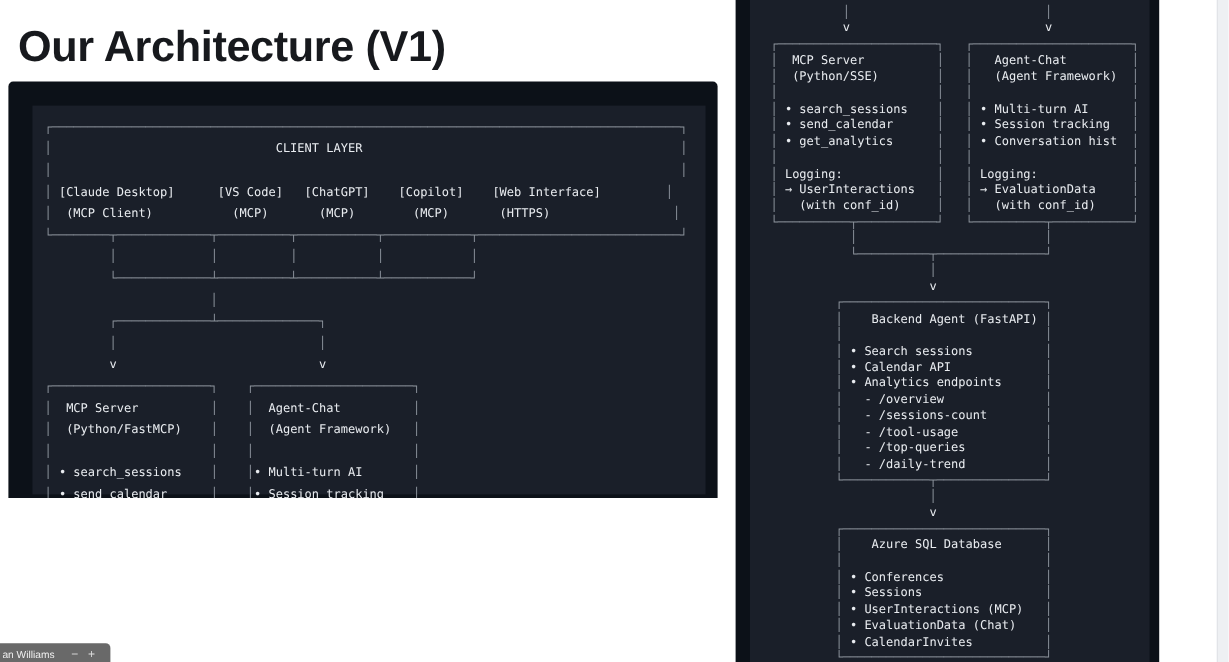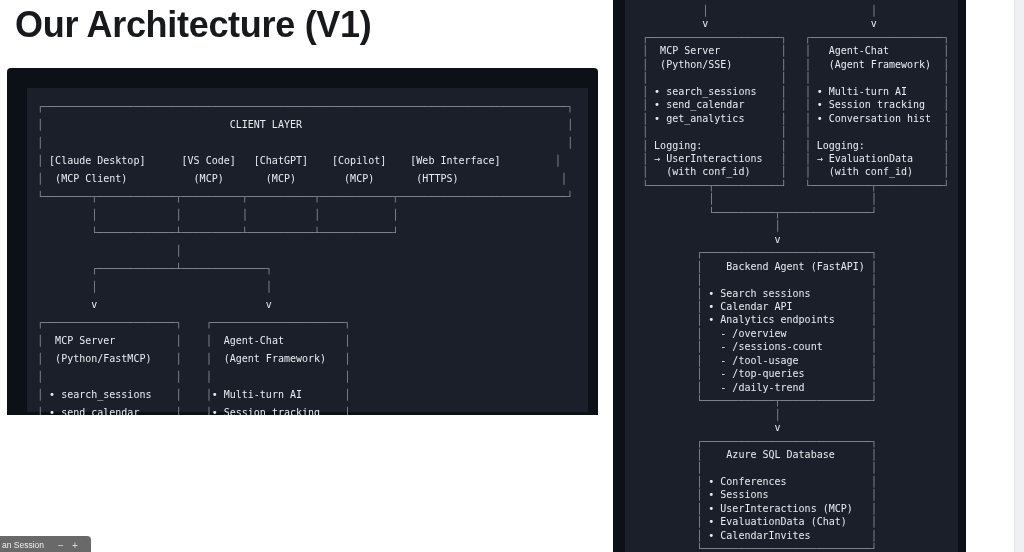--- a/index.html
+++ b/index.html
@@ -2,21 +2,21 @@
 <html style="--page-bg: #ffffff; --title-color: #17191d; --panel-outer: #0c1118; --panel-inner: #1a1f29; --code-text: #e9ecf0; --code-border: #8d949d; --strip: #eef0f3; --pill-bg: #696969; --pill-text: #f0f0f0;"><head>
 <meta charset="utf-8">
 <style>
   html,body { margin:0; padding:0; }
   .stage {
     position:relative; width:1024px; height:552px;
     background:var(--page-bg,#ffffff); overflow:hidden;
     font-family:"Liberation Sans", sans-serif;
   }
   .slide-title {
-    position:absolute; left:15px; top:4px;
+    position:absolute; left:15px; top:18px;
     font-size:36px; line-height:42px; font-weight:700;
     letter-spacing:-0.3px; color:var(--title-color,#17191d);
     white-space:nowrap;
   }
   .panel {
     position:absolute; background:var(--panel-outer,#0c1118); overflow:hidden;
   }
   .panel.left  { left:7px;  top:68px; width:591px; height:347px; border-radius:4px 4px 0 0; }
   .panel.right { left:613px; top:0;   width:353px; height:552px; }
   .panel-inner {
@@ -120,18 +120,18 @@
            <span class="bx">│</span> • Sessions                 <span class="bx">│</span>
            <span class="bx">│</span> • UserInteractions (MCP)   <span class="bx">│</span>
            <span class="bx">│</span> • EvaluationData (Chat)    <span class="bx">│</span>
            <span class="bx">│</span> • CalendarInvites          <span class="bx">│</span>
            <span class="bx">└────────────────────────────┘</span></pre>
   </div>
 
   <div class="edge-strip"></div>
 
   <div class="presenter-pill">
-    <span class="pname">an Session</span>
+    <span class="pname">an Williams</span>
     <span class="zbtn">−</span>
     <span class="zbtn">+</span>
   </div>
 
 </div>
 
 </body></html>

